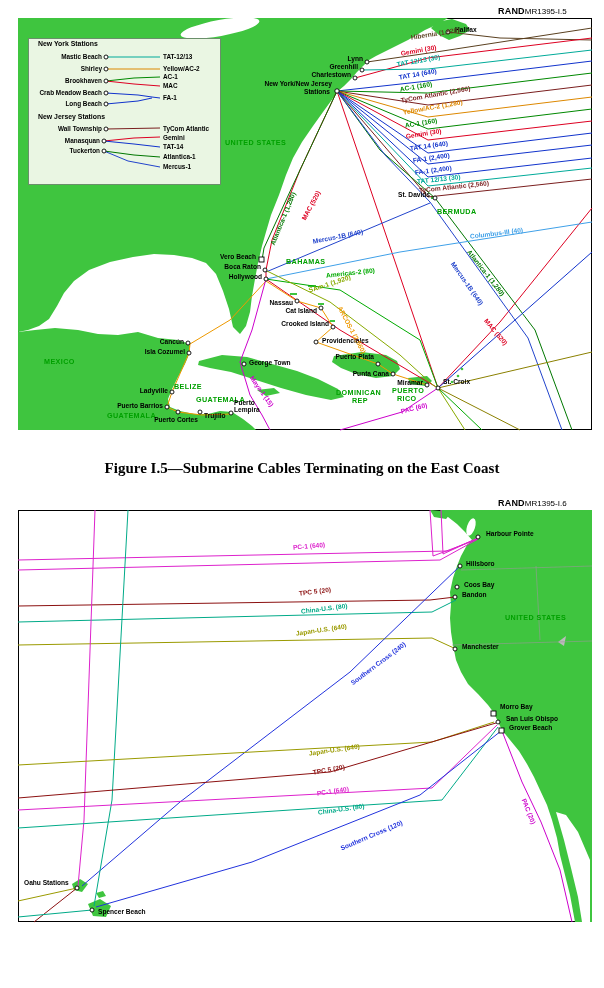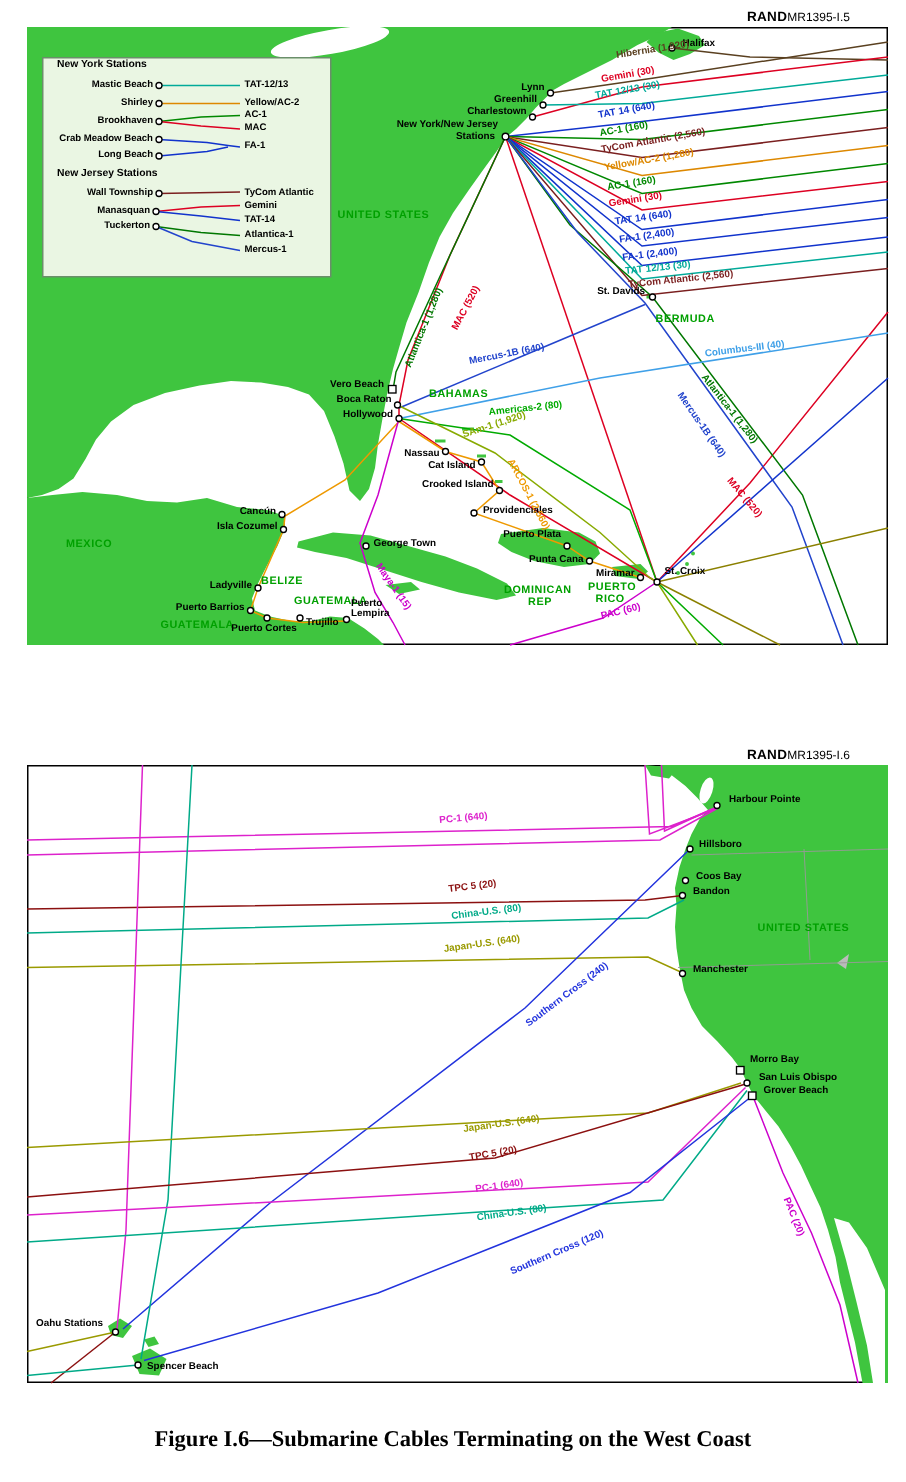--- a/index.html
+++ b/index.html
@@ -299,15 +299,15 @@
       <span class="lbl ca" style="left: 296px; top: 634px; color: rgb(154, 154, 0); transform-origin: left center; transform: translate(0px, -50%) rotate(-8deg);">Japan-U.S. (640)</span>
       <span class="lbl ca" style="left: 352px; top: 684px; color: rgb(34, 51, 221); transform-origin: left center; transform: translate(0px, -50%) rotate(-37deg);">Southern Cross (240)</span>
       <span class="lbl ca" style="left: 309px; top: 754px; color: rgb(154, 154, 0); transform-origin: left center; transform: translate(0px, -50%) rotate(-8deg);">Japan-U.S. (640)</span>
       <span class="lbl ca" style="left: 313px; top: 773px; color: rgb(139, 16, 16); transform-origin: left center; transform: translate(0px, -50%) rotate(-10deg);">TPC 5 (20)</span>
       <span class="lbl ca" style="left: 317px; top: 794px; color: rgb(221, 34, 204); transform-origin: left center; transform: translate(0px, -50%) rotate(-8deg);">PC-1 (640)</span>
       <span class="lbl ca" style="left: 318px; top: 813px; color: rgb(0, 170, 136); transform-origin: left center; transform: translate(0px, -50%) rotate(-8deg);">China-U.S. (80)</span>
       <span class="lbl ca" style="left: 341px; top: 849px; color: rgb(34, 51, 221); transform-origin: left center; transform: translate(0px, -50%) rotate(-23deg);">Southern Cross (120)</span>
       <span class="lbl ca" style="left: 523px; top: 799px; color: rgb(204, 0, 204); transform-origin: left center; transform: translate(0px, -50%) rotate(68deg);">PAC (20)</span>
     </div>
 
-  <div class="caption" style="top:952px;">Figure I.6—Submarine Cables Terminating on the West Coast</div>
+  <div class="caption" style="top:460px;">Figure I.5—Submarine Cables Terminating on the East Coast</div>
 
 </div>
 
 </body></html>

